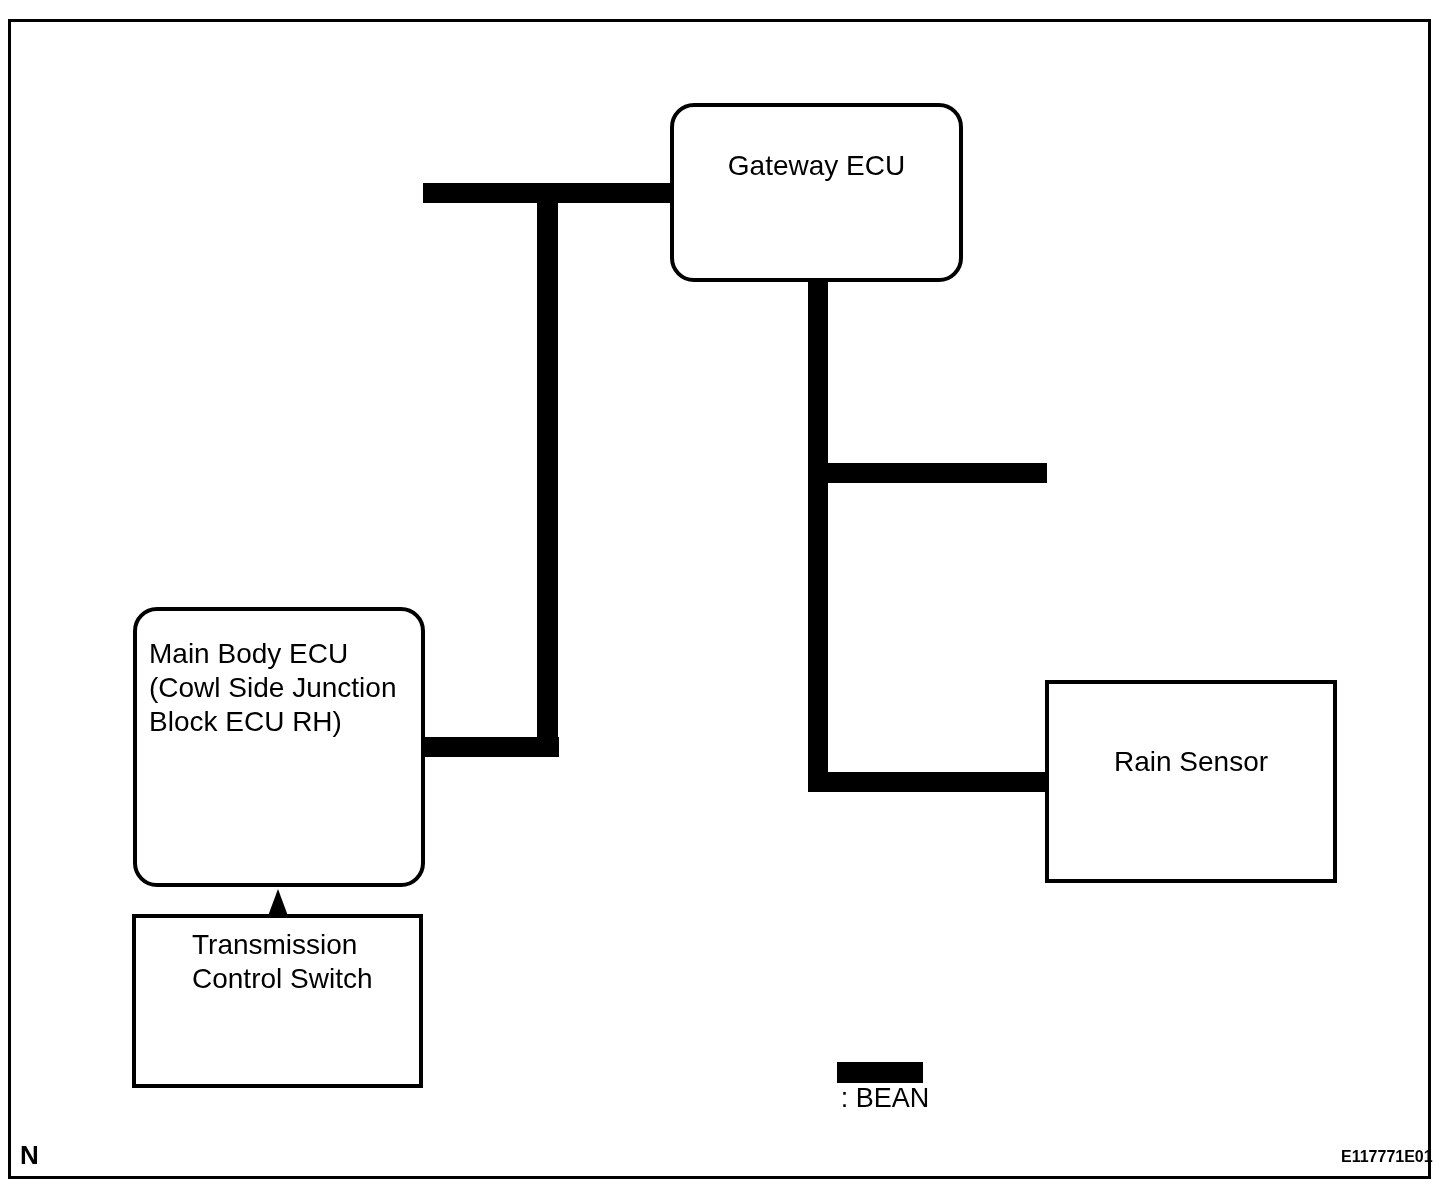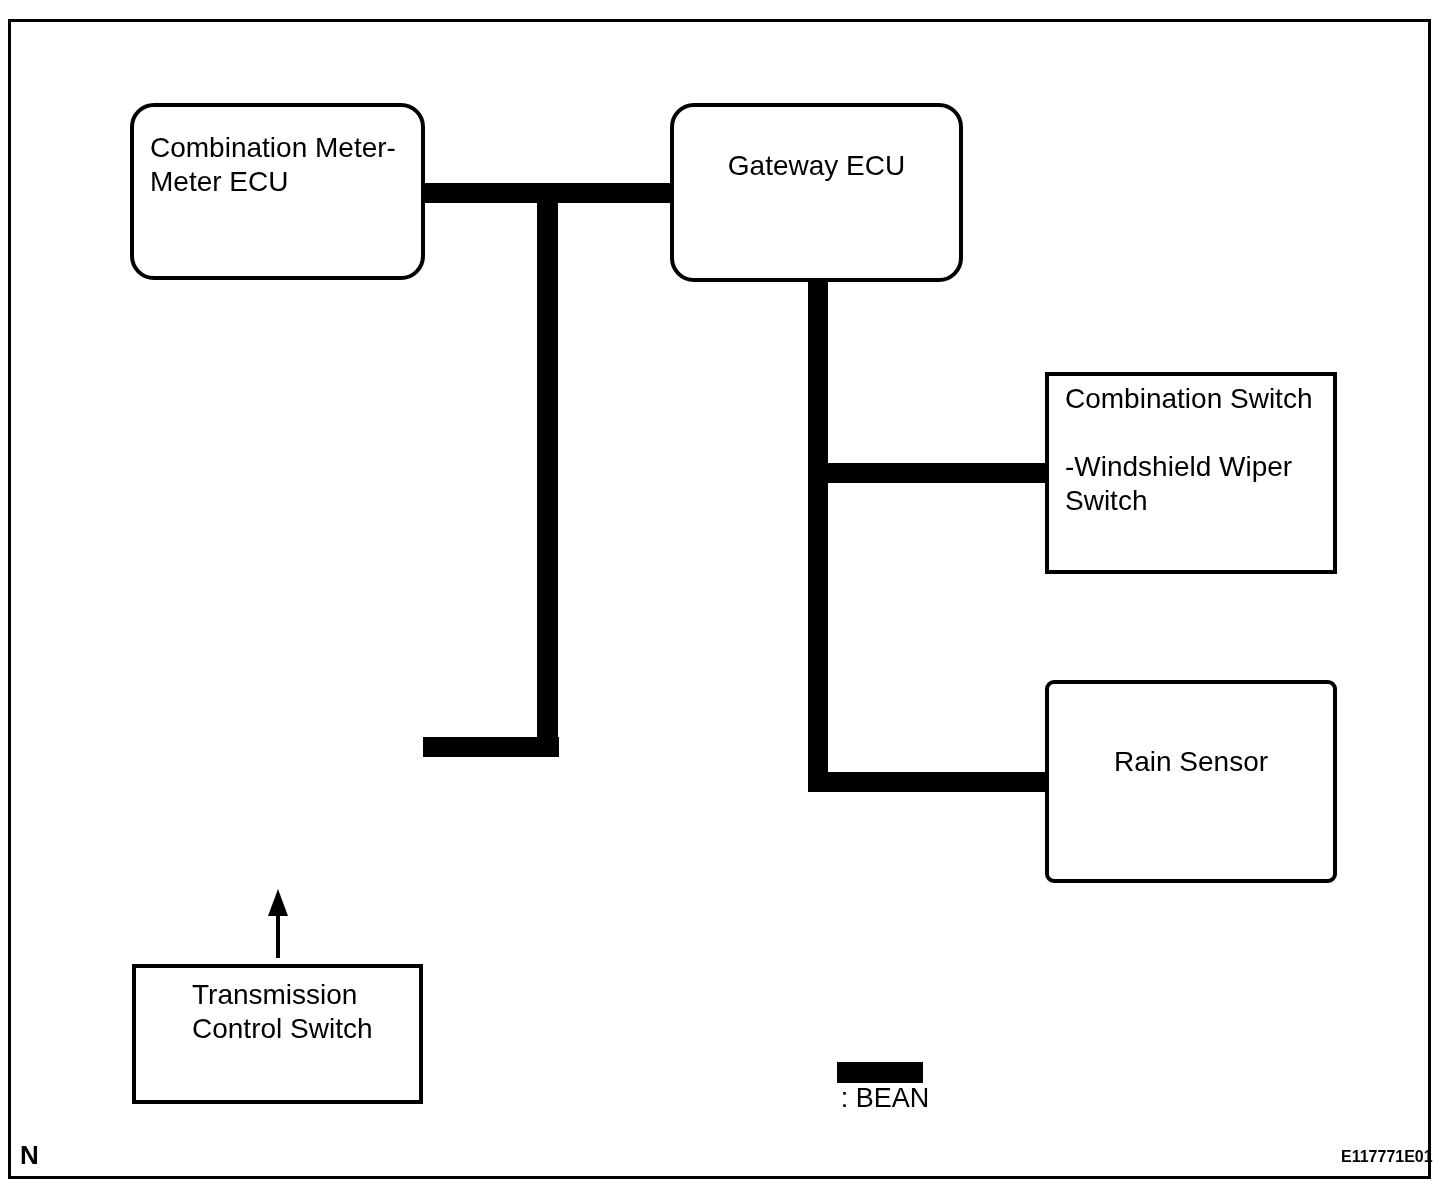--- a/index.html
+++ b/index.html
@@ -93,27 +93,27 @@
   
   #node-combination-meter { left: 130px; top: 103px; width: 295px; height: 177px; }
   #node-combination-meter .node-label { padding: 24px 10px 0 16px; }
 
   #node-gateway-ecu { left: 670px; top: 103px; width: 293px; height: 179px; }
   #node-gateway-ecu .node-label { padding-top: 42px; text-align: center; }
 
   #node-combination-switch { left: 1045px; top: 372px; width: 292px; height: 202px; }
   #node-combination-switch .node-label { padding: 6px 10px 0 16px; }
 
-  #node-rain-sensor { left: 1045px; top: 680px; width: 292px; height: 203px; border-radius: 9px; }
+  #node-rain-sensor { left: 1045px; top: 680px; width: 292px; height: 203px; }
   #node-rain-sensor .node-label { padding-top: 61px; text-align: center; }
 
   #node-main-body-ecu { left: 133px; top: 607px; width: 292px; height: 280px; }
   #node-main-body-ecu .node-label { padding: 26px 10px 0 12px; }
 
-  #node-transmission-control-switch { left: 132px; top: 964px; width: 291px; height: 140px; }
+  #node-transmission-control-switch { left: 132px; top: 914px; width: 291px; height: 174px; }
   #node-transmission-control-switch .node-label { padding: 10px 10px 0 56px; }
 
   
   #bus-meter-to-gateway   { left: 423px; top: 183px; width: 250px; height: 20px; }
   #bus-main-vertical      { left: 537px; top: 185px; width: 21px;  height: 572px; }
   #bus-main-body-branch   { left: 423px; top: 737px; width: 136px; height: 20px; }
   #bus-gateway-vertical   { left: 808px; top: 280px; width: 20px;  height: 512px; }
   #bus-combination-switch-branch { left: 808px; top: 463px; width: 239px; height: 20px; }
   #bus-rain-sensor-branch { left: 808px; top: 772px; width: 239px; height: 20px; }
 
@@ -131,40 +131,35 @@
   <div class="bus" id="bus-meter-to-gateway"></div>
   <div class="bus" id="bus-main-vertical"></div>
   <div class="bus" id="bus-main-body-branch"></div>
   <div class="bus" id="bus-gateway-vertical"></div>
   <div class="bus" id="bus-combination-switch-branch"></div>
   <div class="bus" id="bus-rain-sensor-branch"></div>
 
   <div class="arrow-stem" id="arrow-transmission-stem"></div>
   <div class="arrow-head" id="arrow-transmission-head"></div>
 
-  <div class="node rounded" id="node-combination-meter">
-    <div class="node-label">Combination Meter-
-Meter ECU</div>
-  </div>
 
   <div class="node rounded" id="node-gateway-ecu">
     <div class="node-label">Gateway ECU</div>
   </div>
 
-  <div class="node" id="node-combination-switch">
-    <div class="node-label">Combination Switch
-
--Windshield Wiper
-Switch</div>
-  </div>
 
   <div class="node" id="node-rain-sensor">
     <div class="node-label">Rain Sensor</div>
   </div>
 
+  <div class="node rounded" id="node-main-body-ecu">
+    <div class="node-label">Main Body ECU
+(Cowl Side Junction
+Block ECU RH)</div>
+  </div>
 
   <div class="node" id="node-transmission-control-switch">
     <div class="node-label">Transmission
 Control Switch</div>
   </div>
 
   <div class="legend">
     <div class="legend-swatch"></div>
     <div class="legend-label">: BEAN</div>
   </div>

